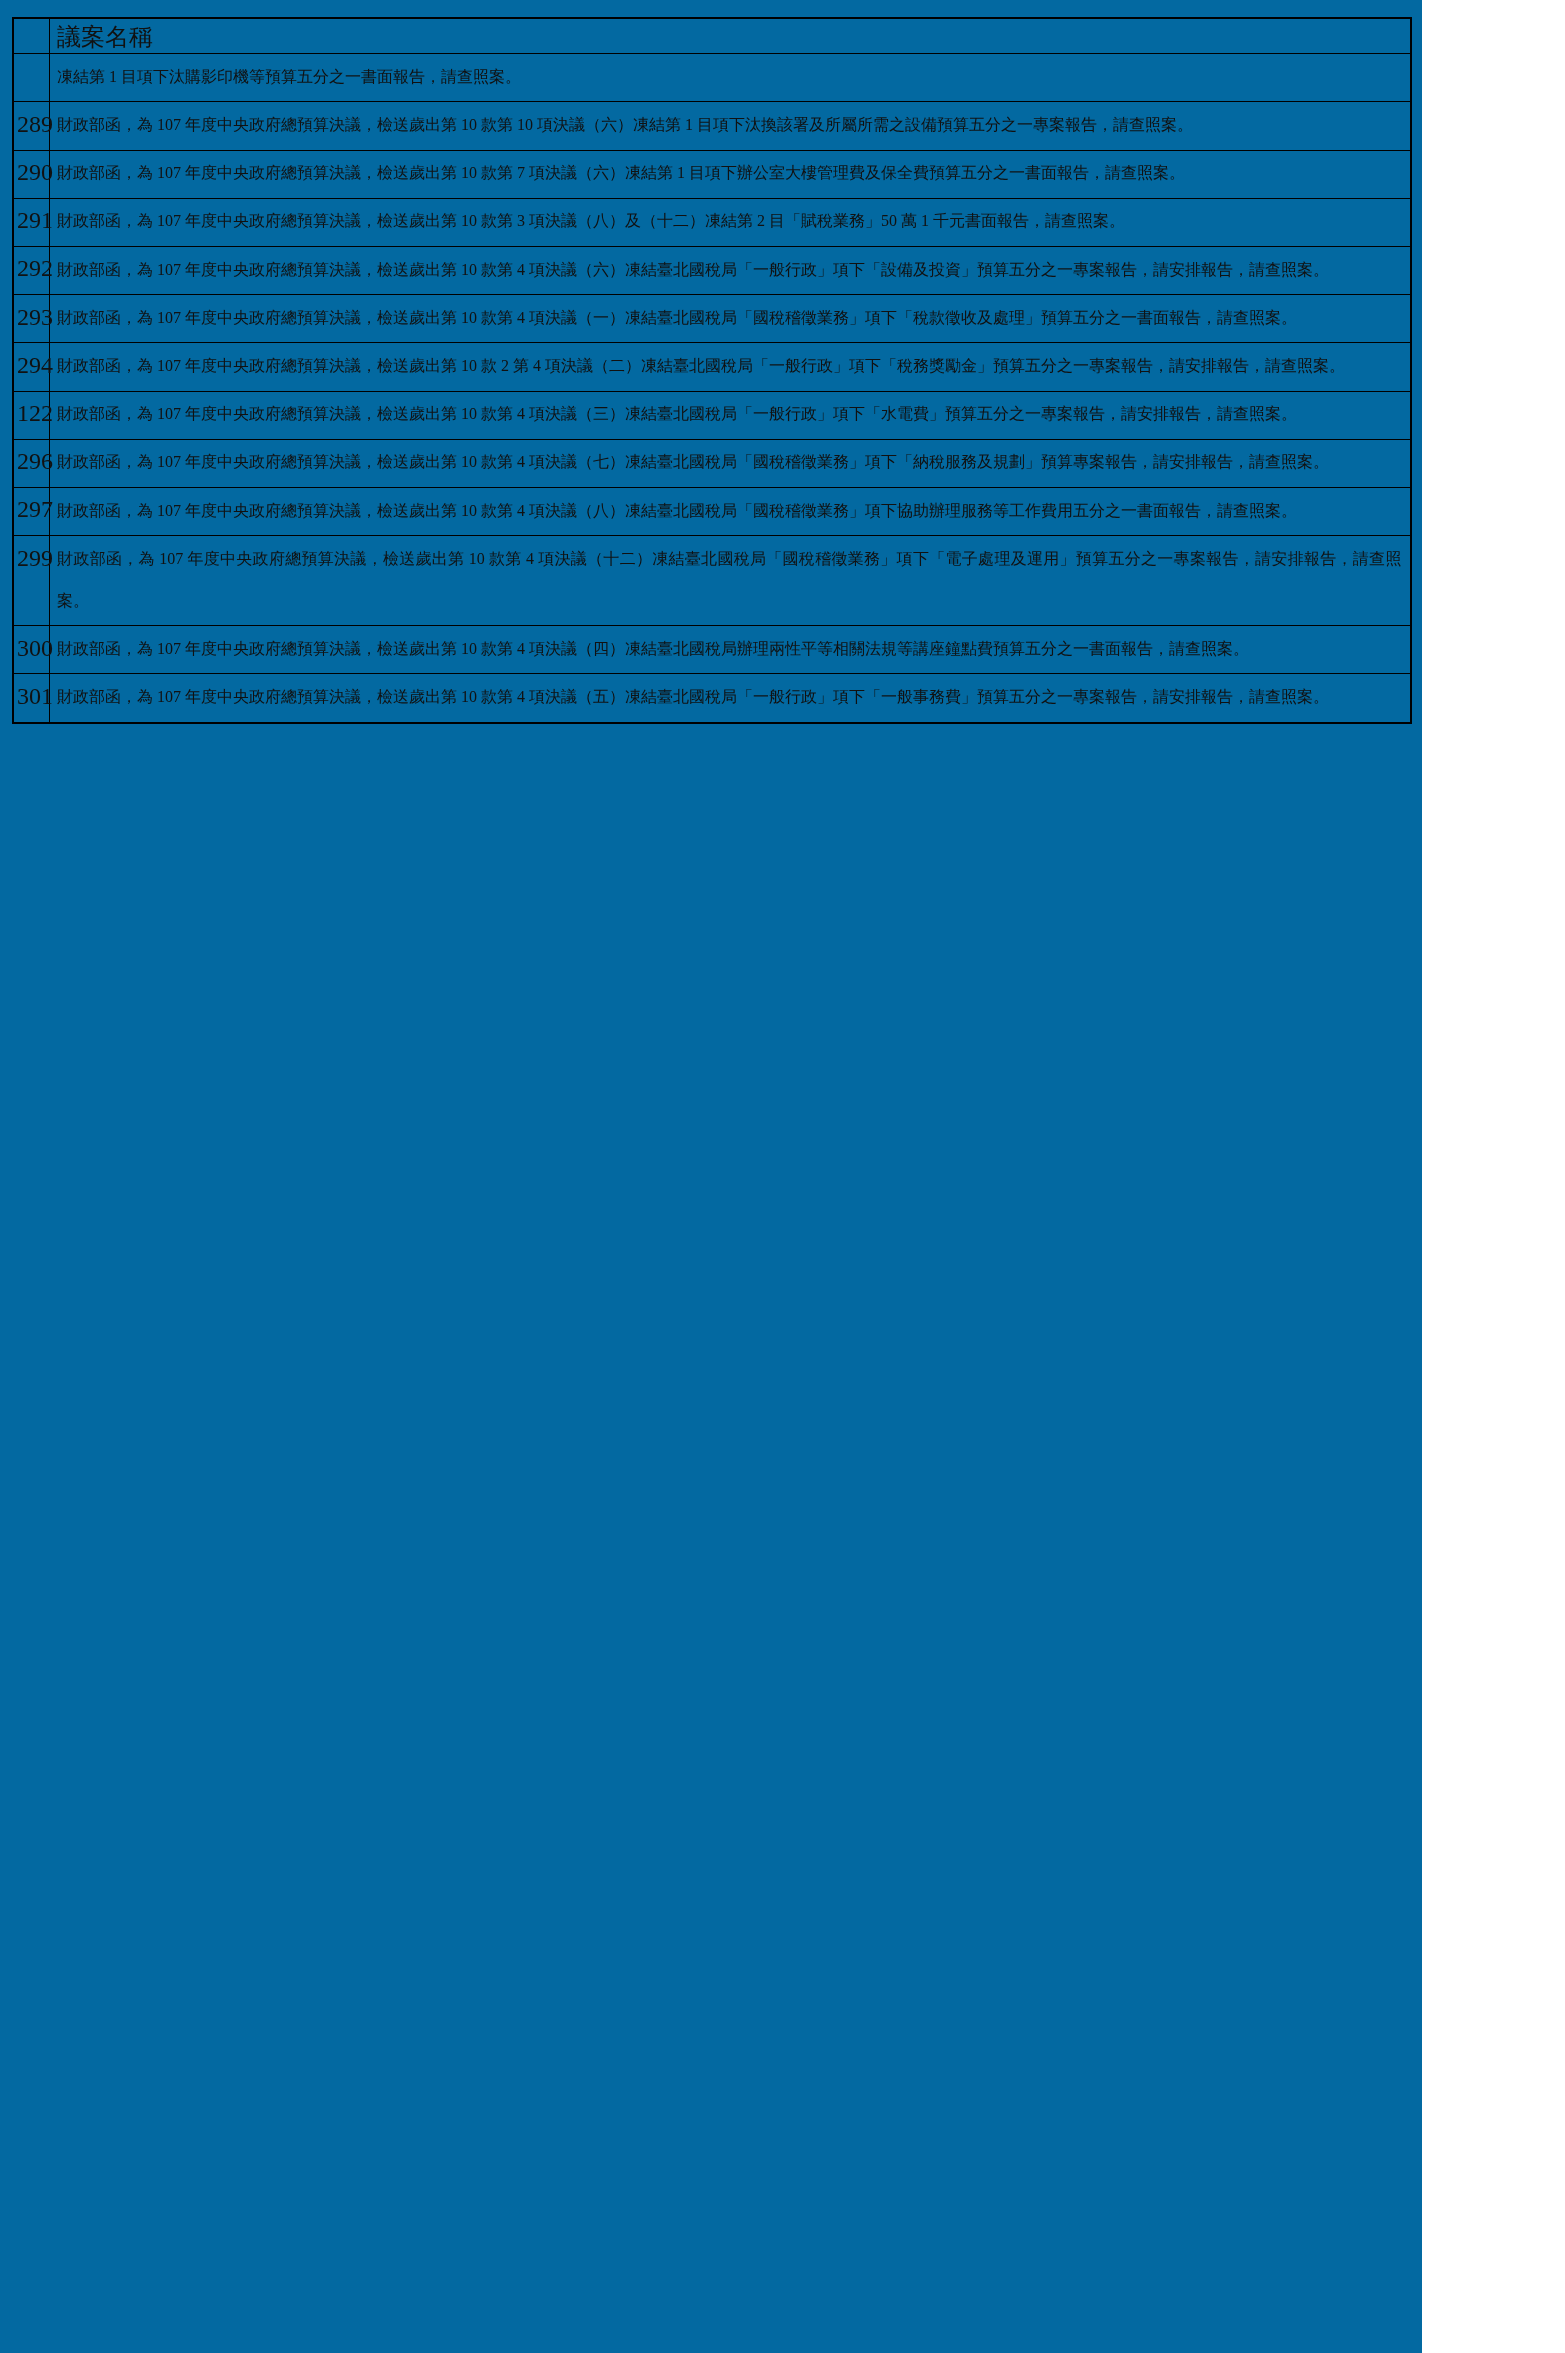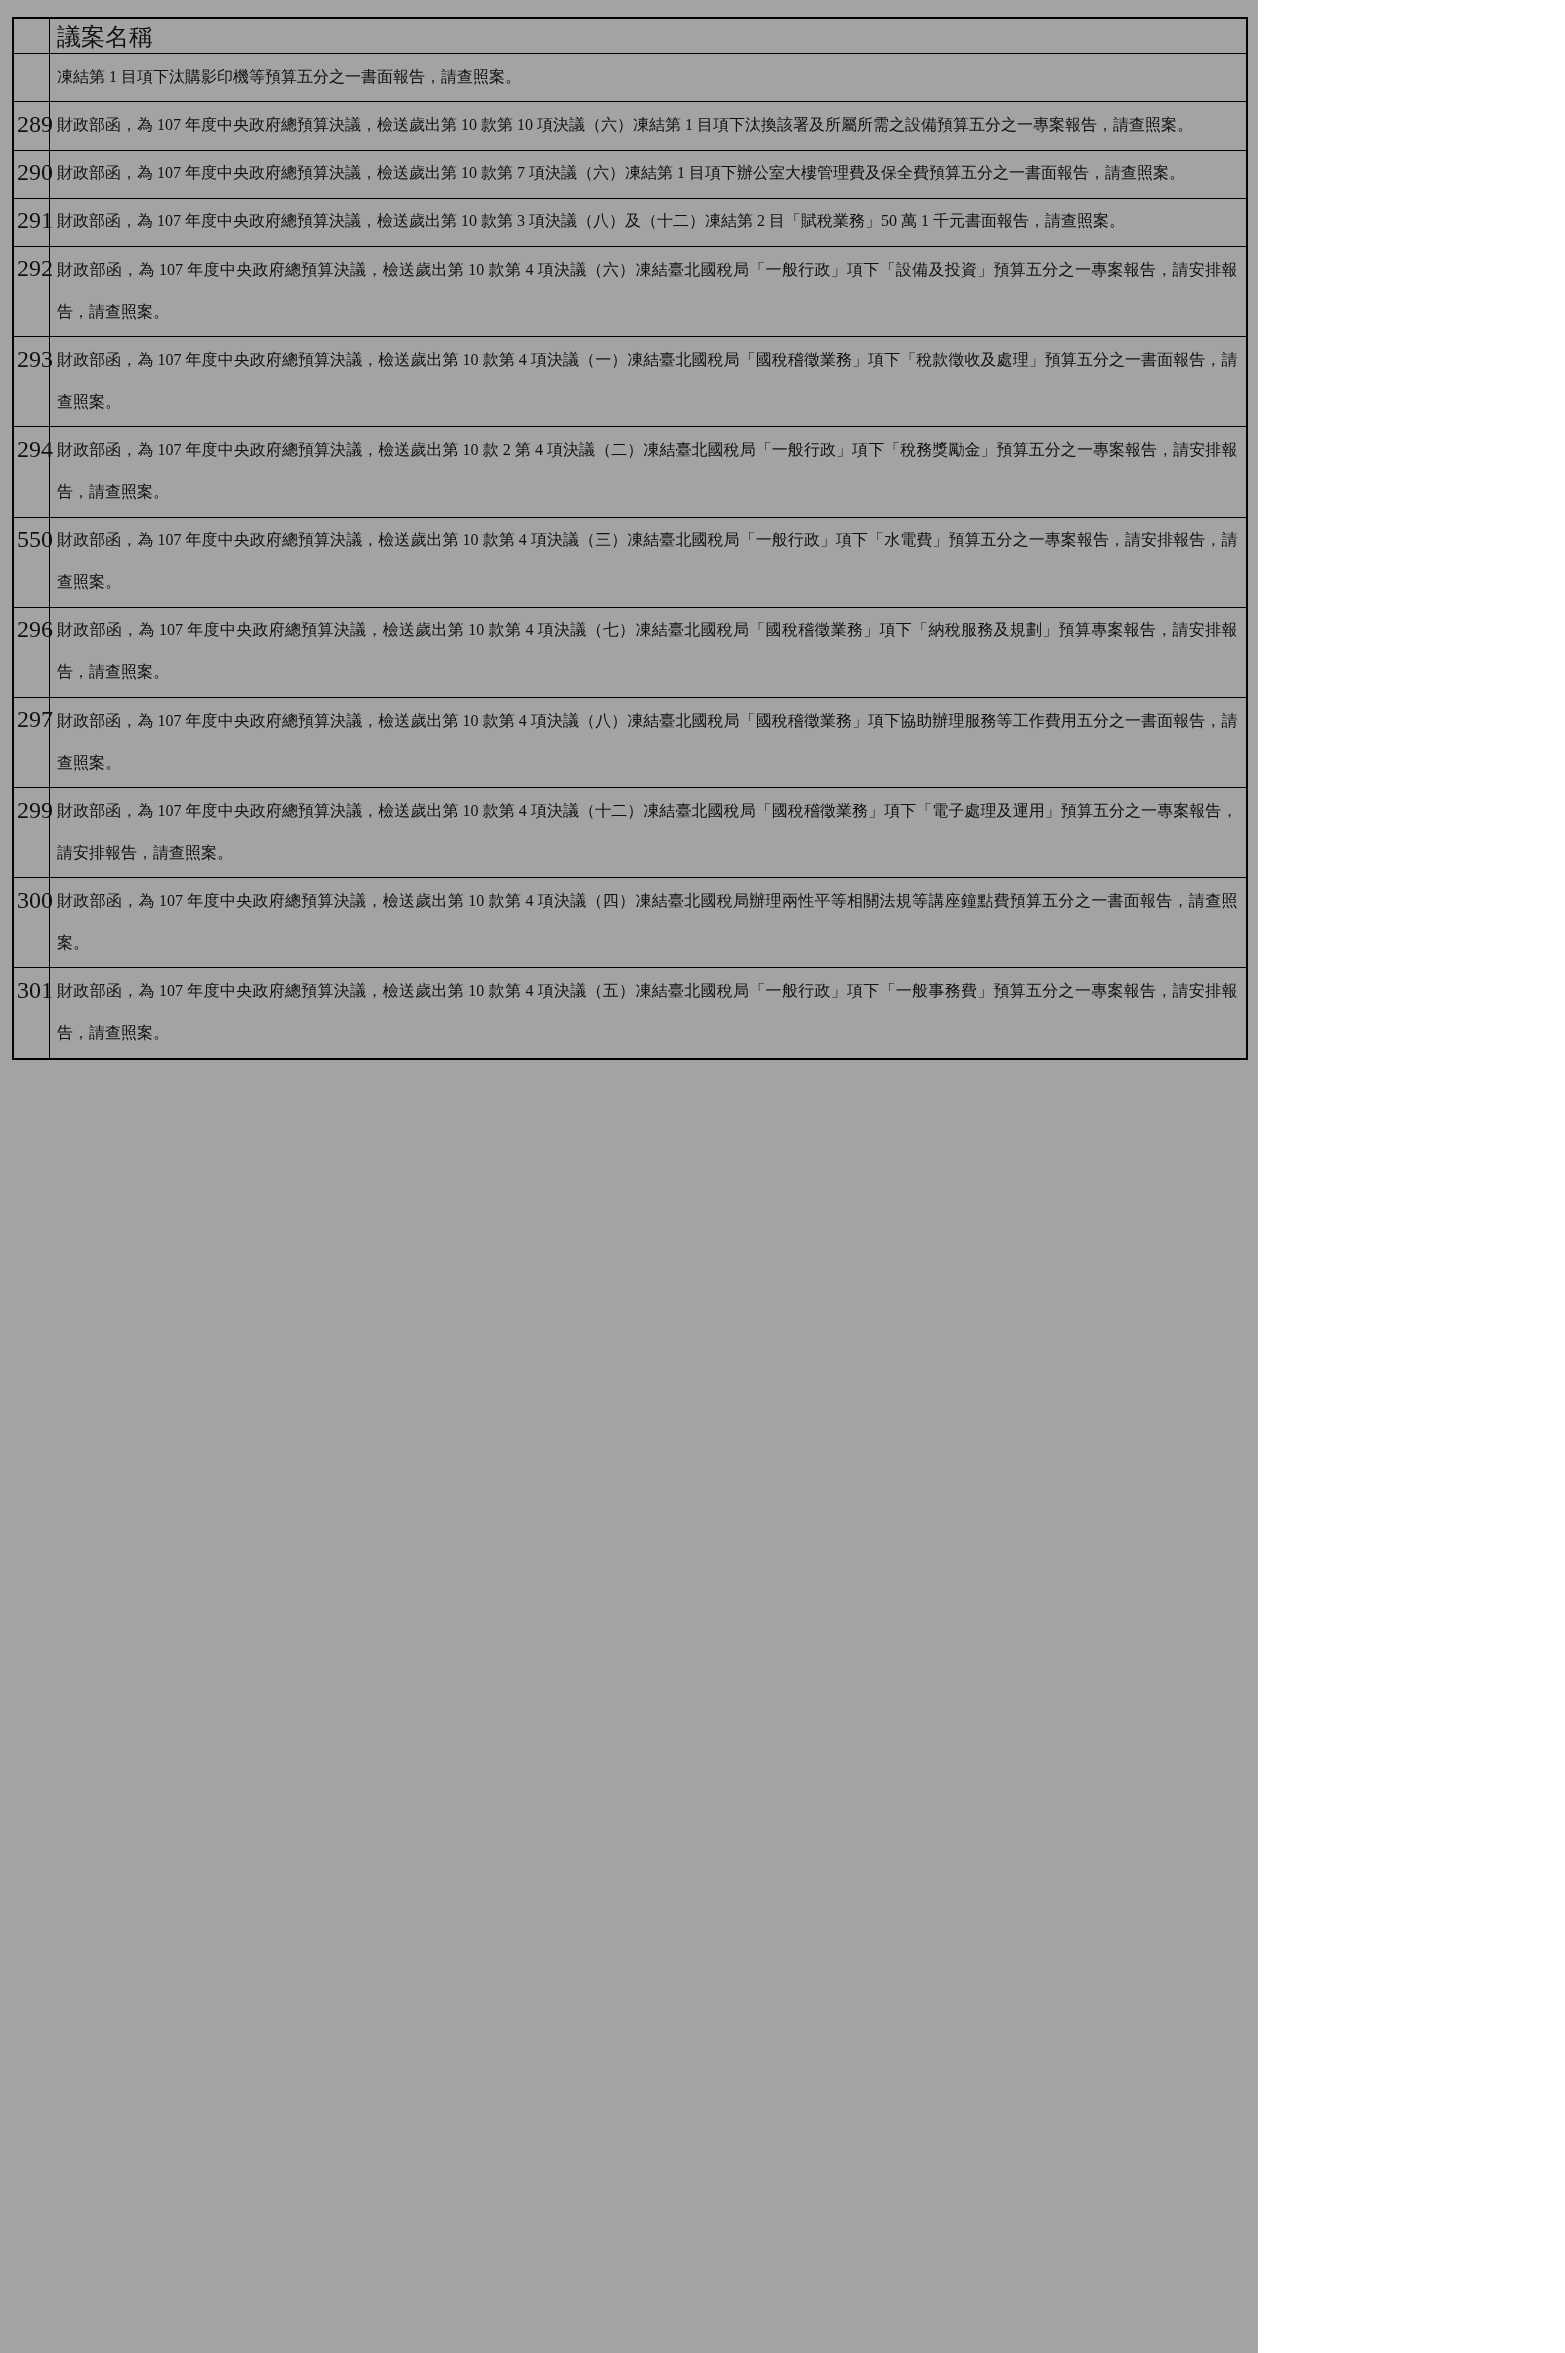--- a/index.html
+++ b/index.html
@@ -6,25 +6,25 @@
     margin: 0;
     padding: 0;
     background: #ffffff;
   }
   body {
     width: 1566px;
     font-family: "Liberation Serif", "DejaVu Serif", serif;
     color: #111111;
   }
   .page {
-    width: 1258px;
+    width: 1422px;
     min-height: 2354px;
     box-sizing: border-box;
     padding: 17.4px 10.5px 35px 11.6px;
-    background: #a3a3a3;
+    background: #0369a1;
   }
   table.agenda {
     border-collapse: collapse;
     table-layout: fixed;
     width: 100%;
     border: 2.9px solid #000000;
   }
   table.agenda td, table.agenda th {
     border: 1.7px solid #000000;
     vertical-align: top;
@@ -97,21 +97,21 @@
       </tr>
       <tr>
         <td class="num">293</td>
         <td class="txt">財政部函，為 107 年度中央政府總預算決議，檢送歲出第 10 款第 4 項決議（一）凍結臺北國稅局「國稅稽徵業務」項下「稅款徵收及處理」預算五分之一書面報告，請查照案。</td>
       </tr>
       <tr>
         <td class="num">294</td>
         <td class="txt">財政部函，為 107 年度中央政府總預算決議，檢送歲出第 10 款 2 第 4 項決議（二）凍結臺北國稅局「一般行政」項下「稅務獎勵金」預算五分之一專案報告，請安排報告，請查照案。</td>
       </tr>
       <tr>
-        <td class="num">550</td>
+        <td class="num">122</td>
         <td class="txt">財政部函，為 107 年度中央政府總預算決議，檢送歲出第 10 款第 4 項決議（三）凍結臺北國稅局「一般行政」項下「水電費」預算五分之一專案報告，請安排報告，請查照案。</td>
       </tr>
       <tr>
         <td class="num">296</td>
         <td class="txt">財政部函，為 107 年度中央政府總預算決議，檢送歲出第 10 款第 4 項決議（七）凍結臺北國稅局「國稅稽徵業務」項下「納稅服務及規劃」預算專案報告，請安排報告，請查照案。</td>
       </tr>
       <tr>
         <td class="num">297</td>
         <td class="txt">財政部函，為 107 年度中央政府總預算決議，檢送歲出第 10 款第 4 項決議（八）凍結臺北國稅局「國稅稽徵業務」項下協助辦理服務等工作費用五分之一書面報告，請查照案。</td>
       </tr>

